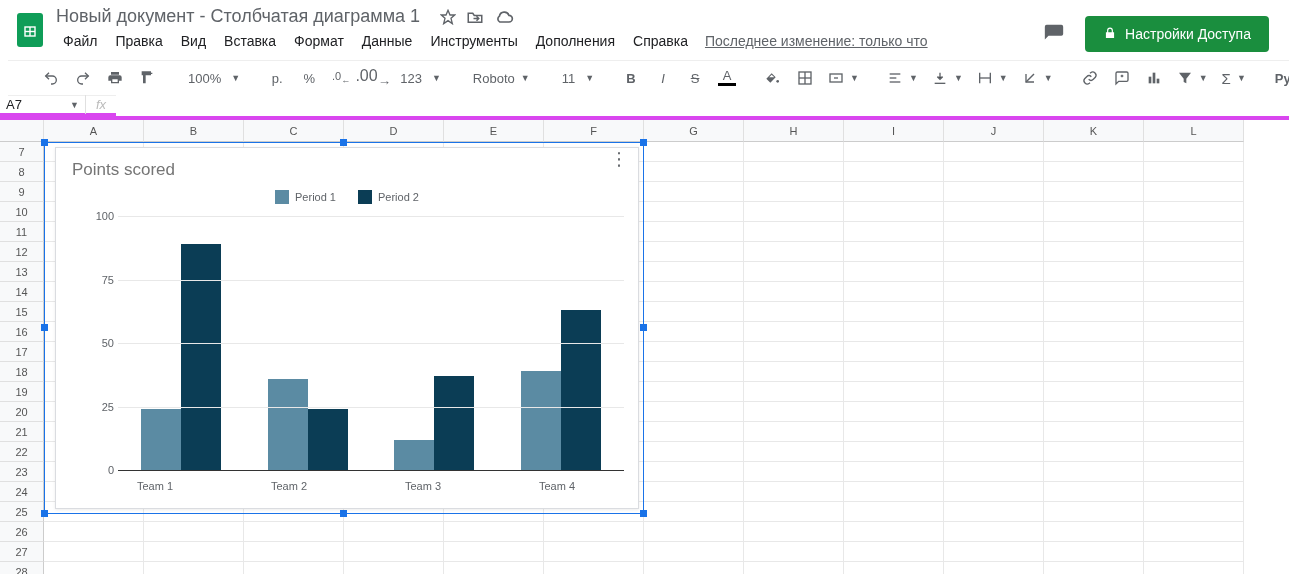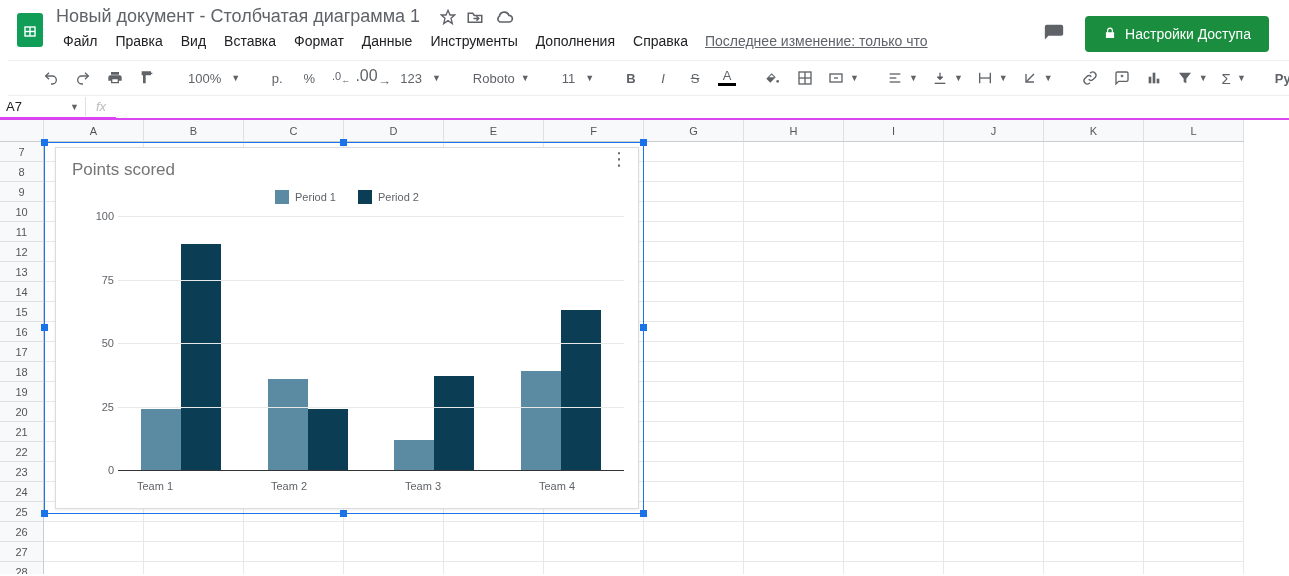--- a/index.html
+++ b/index.html
@@ -69,21 +69,21 @@
   }
   .tb-sep { width:1px; height:22px; background:#ddd; margin:0 4px;}
   .tb-text { font-size:13px; padding:0 4px;}
   .tb-combo { display:flex; align-items:center; gap:2px; padding:0 4px;}
   .dd { font-size:9px; margin-left:4px; color:#5f6368;}
   .font-name { width:90px; }
   .text-color-ind { width:18px; height:3px; background:#000; margin-top:1px;}
 
   
   .namebar {
-    display:flex; align-items:center; height:24px; border-bottom:3px solid #d946ef;
+    display:flex; align-items:center; height:24px; border-bottom:7px solid #d946ef;
   }
   .name-box {
     width:86px; padding:2px 6px; font-size:13px; color:#202124;
     border-right:1px solid #e0e0e0; display:flex; align-items:center; justify-content:space-between;
   }
   .fx { color:#bbb; font-style:italic; padding:0 10px; font-size:13px;}
   .formula-input { flex:1; border:none; outline:none; height:22px; }
 
   
   .sheet {

